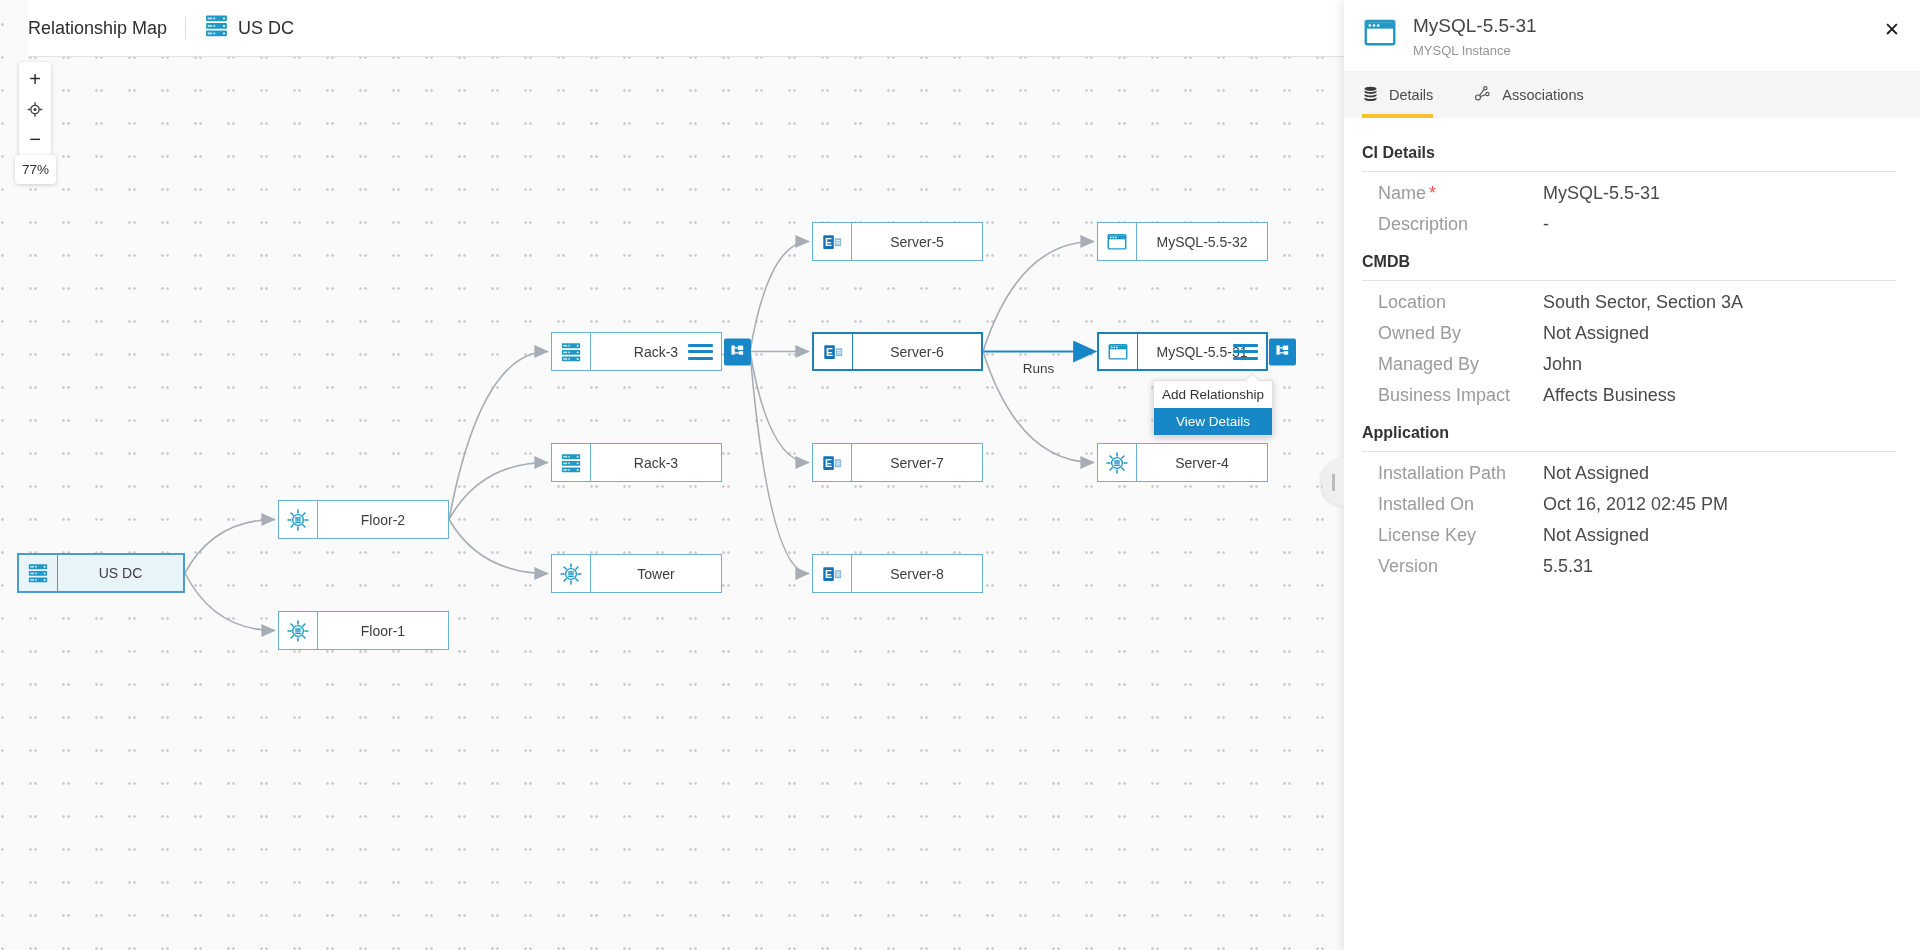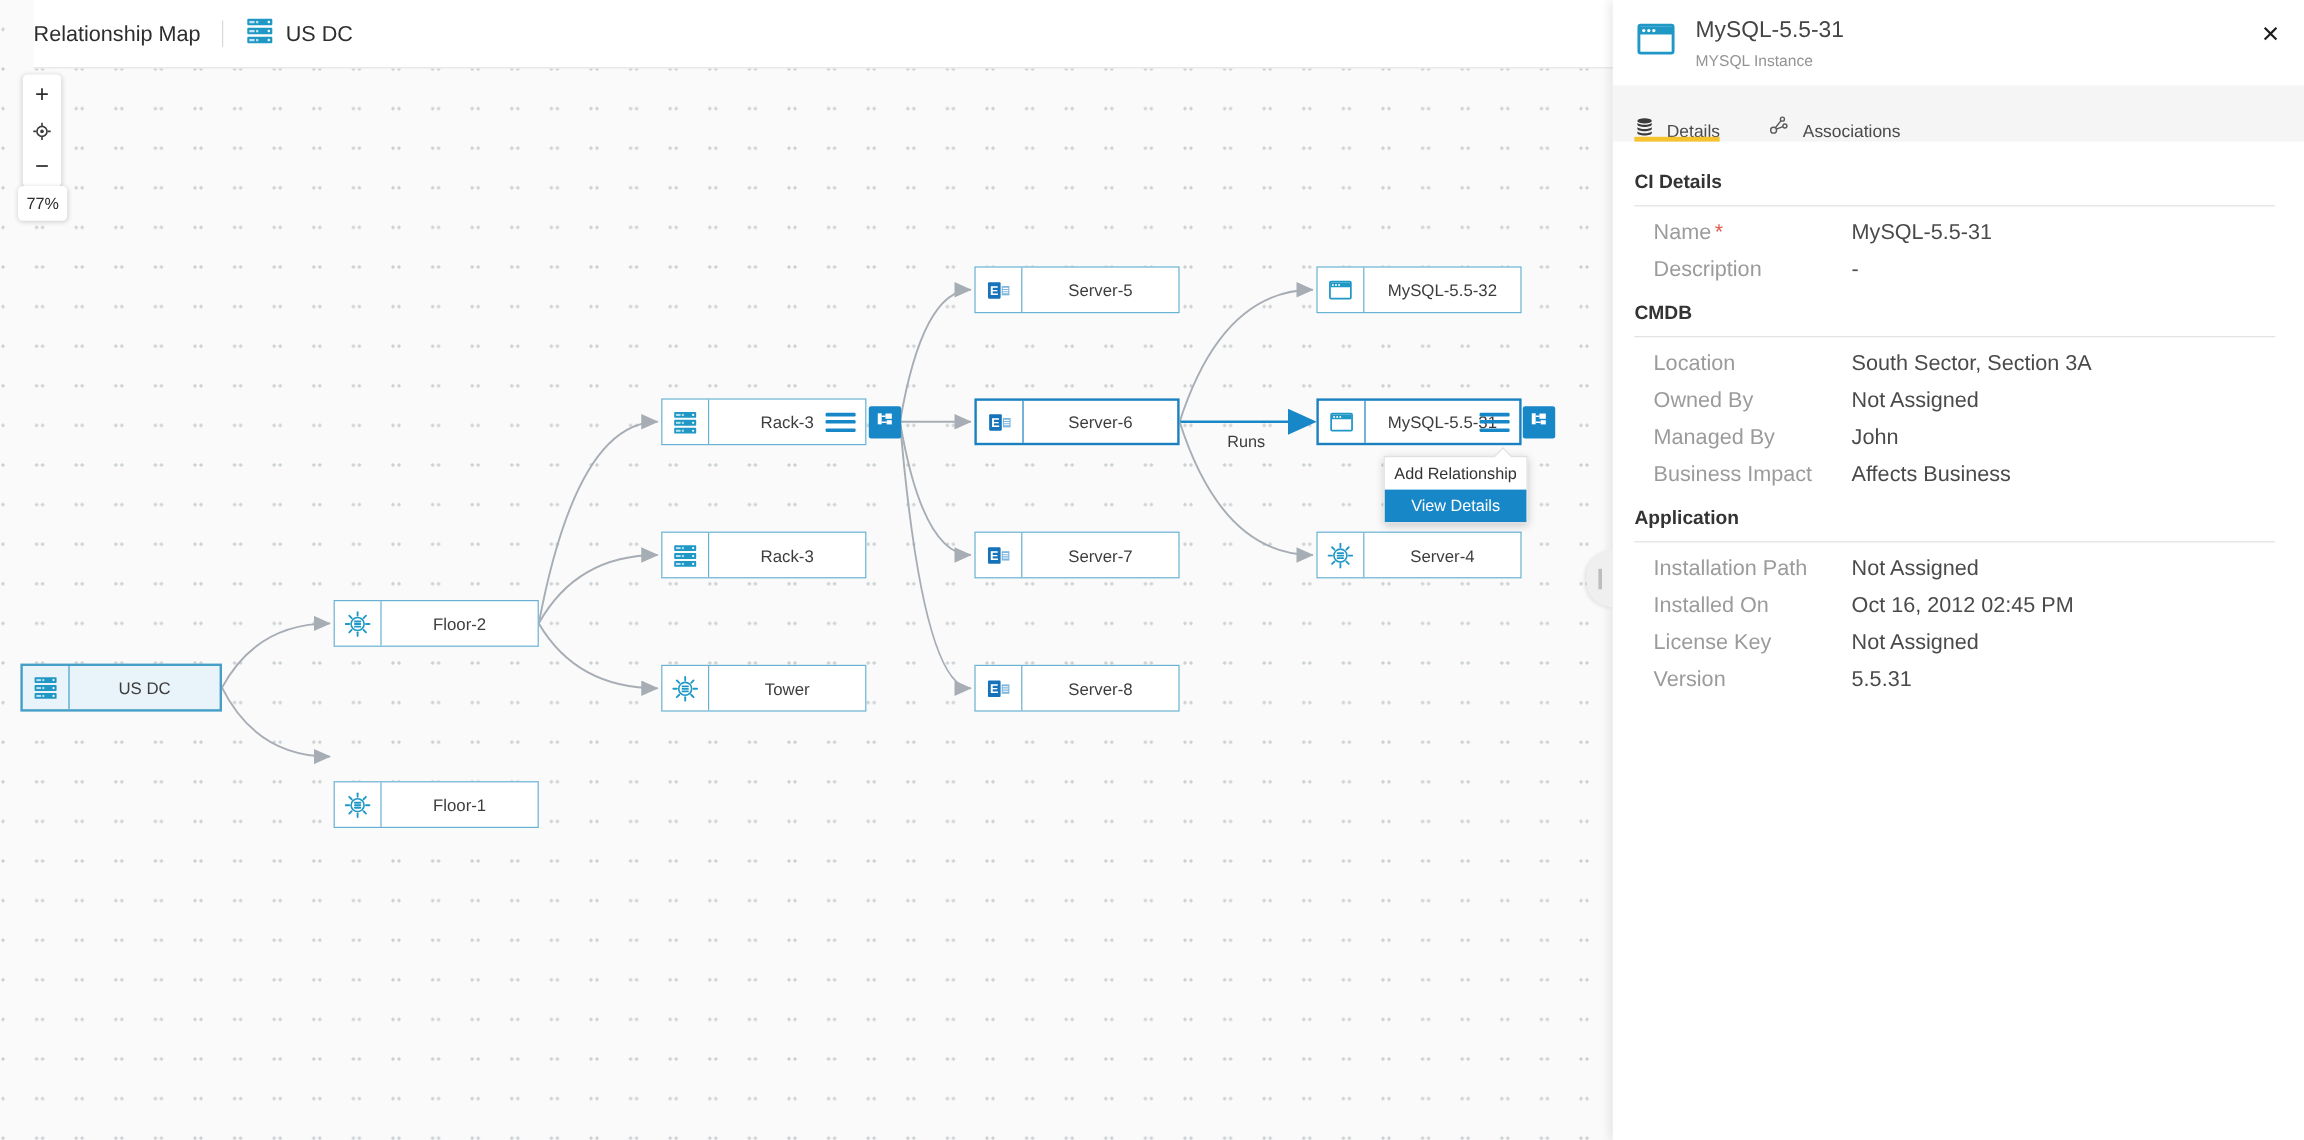--- a/index.html
+++ b/index.html
@@ -51,21 +51,21 @@
     border-radius:24px 0 0 24px;box-shadow:-2px 1px 3px rgba(0,0,0,.08);z-index:8;display:flex;align-items:center;justify-content:center;cursor:col-resize;}
   .phandle i{display:block;width:3px;height:17px;background:#bdbdbd;}
 
   
   .panel{position:absolute;left:1344px;top:0;width:576px;height:950px;background:#fff;box-shadow:-3px 0 8px rgba(0,0,0,.09);z-index:7;}
   .phead{position:relative;padding:15px 24px 13px 18px;display:flex;gap:15px;align-items:flex-start;}
   .ptitle{font-size:19px;color:#454545;}
   .psub{font-size:13px;color:#949494;margin-top:6px;}
   .pclose{position:absolute;right:20px;top:20px;font-size:19px;color:#1b1b1b;cursor:pointer;line-height:1;}
   .ptabs{display:flex;align-items:stretch;background:#f5f5f5;height:47px;padding-left:18px;gap:40px;}
-  .ptab{display:flex;align-items:flex-end;gap:10px;font-size:14.5px;color:#4a4a4a;position:relative;cursor:pointer;}
+  .ptab{display:flex;align-items:center;gap:10px;font-size:14.5px;color:#4a4a4a;position:relative;cursor:pointer;}
   .ptab.active::after{content:'';position:absolute;left:0;right:0;bottom:0;height:4px;background:#f6c22e;}
   .pbody{padding:26px 24px 0 18px;}
   .sect{margin-bottom:13px;}
   .sect h3{font-size:16px;color:#333;margin:0;font-weight:700;}
   .shr{height:1px;background:#e2e2e2;margin:9px 0 6px;}
   .frow{display:flex;min-height:31px;align-items:center;font-size:18px;}
   .flabel{width:165px;padding-left:16px;color:#9b9b9b;flex:none;}
   .fvalue{color:#4a4a4a;}
   .req{color:#e4584f;margin-left:3px;}
 </style>
@@ -128,21 +128,21 @@
             <line x1="12.0" y1="4.4" x2="12.0" y2="1.2" stroke="#2098c6" stroke-width="1.7" stroke-linecap="round"></line>
             <line x1="17.4" y1="6.6" x2="19.6" y2="4.4" stroke="#2098c6" stroke-width="1.7" stroke-linecap="round"></line>
             <circle cx="12" cy="12" r="5.9" fill="#fff" stroke="#2098c6" stroke-width="1.5"></circle>
             <rect x="8.7" y="8.9" width="6.6" height="1.7" rx="0.8" fill="#2098c6"></rect>
             <rect x="8.7" y="11.2" width="6.6" height="1.7" rx="0.8" fill="#2098c6"></rect>
             <rect x="8.7" y="13.5" width="6.6" height="1.7" rx="0.8" fill="#2098c6"></rect>
           </svg>
         </span>
     <span class="nlabel">Floor-2</span>
       </div>
-      <div class="node" style="left: 278px; top: 611px; width: 171px; height: 39px; margin-top: 40px;">
+      <div class="node" style="left: 278px; top: 611px; width: 171px; height: 39px;">
         <span class="nicon">
           <svg width="22" height="22" viewBox="0 0 24 24" xmlns="http://www.w3.org/2000/svg">
             <line x1="19.6" y1="12.0" x2="22.8" y2="12.0" stroke="#2098c6" stroke-width="1.7" stroke-linecap="round"></line>
             <line x1="17.4" y1="17.4" x2="19.6" y2="19.6" stroke="#2098c6" stroke-width="1.7" stroke-linecap="round"></line>
             <line x1="12.0" y1="19.6" x2="12.0" y2="22.8" stroke="#2098c6" stroke-width="1.7" stroke-linecap="round"></line>
             <line x1="6.6" y1="17.4" x2="4.4" y2="19.6" stroke="#2098c6" stroke-width="1.7" stroke-linecap="round"></line>
             <line x1="4.4" y1="12.0" x2="1.2" y2="12.0" stroke="#2098c6" stroke-width="1.7" stroke-linecap="round"></line>
             <line x1="6.6" y1="6.6" x2="4.4" y2="4.4" stroke="#2098c6" stroke-width="1.7" stroke-linecap="round"></line>
             <line x1="12.0" y1="4.4" x2="12.0" y2="1.2" stroke="#2098c6" stroke-width="1.7" stroke-linecap="round"></line>
             <line x1="17.4" y1="6.6" x2="19.6" y2="4.4" stroke="#2098c6" stroke-width="1.7" stroke-linecap="round"></line>

